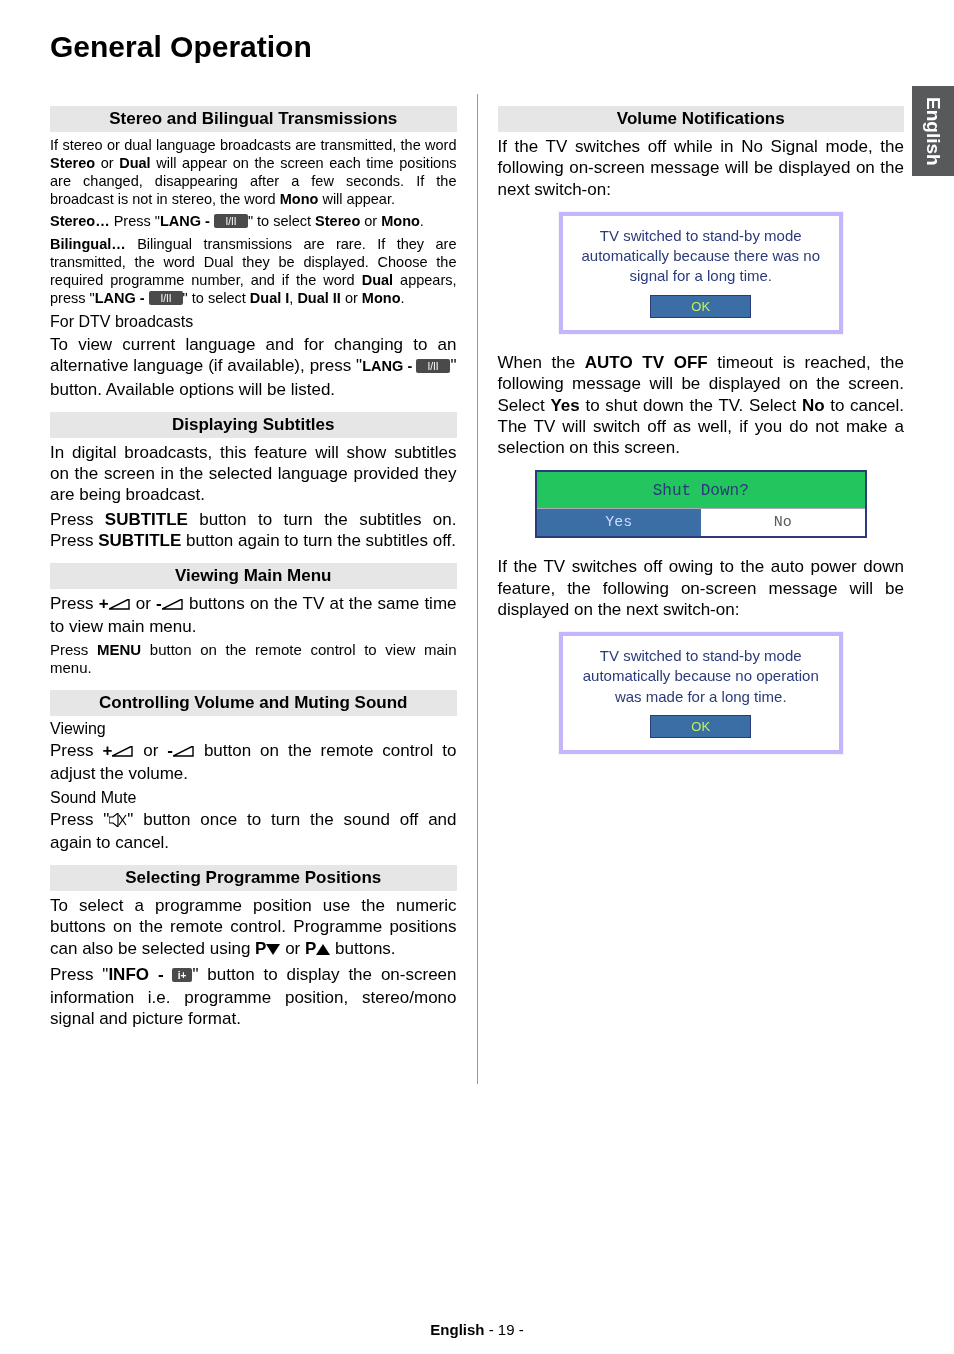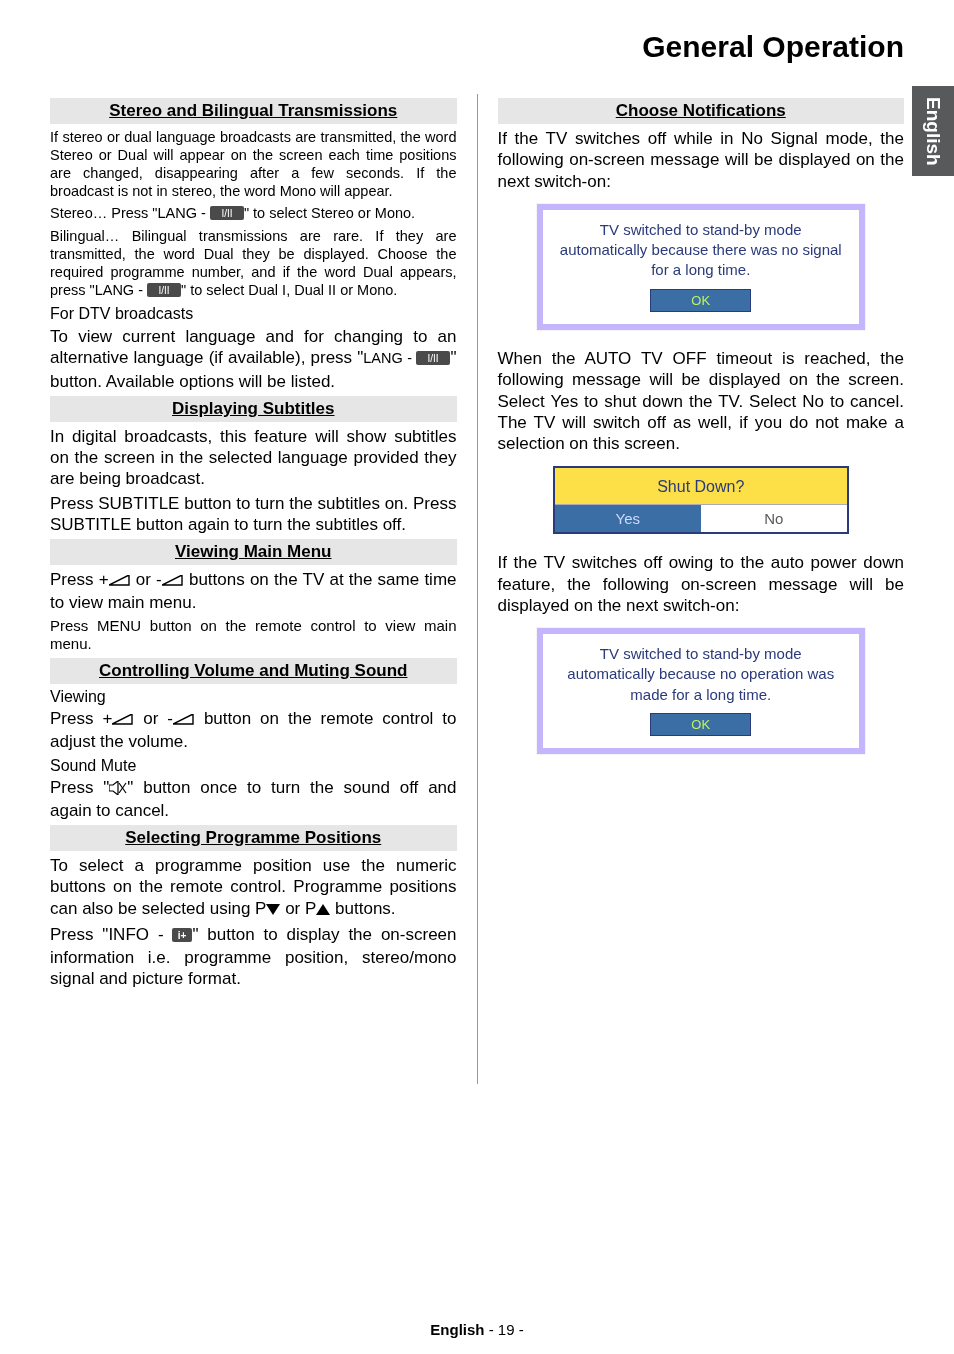--- a/index.html
+++ b/index.html
@@ -10,21 +10,21 @@
     color: #000;
     width: 954px;
     height: 1354px;
     position: relative;
     font-size: 16px;
   }
   .page {
     padding: 30px 50px 20px 50px;
   }
   .title {
-    text-align: right;
+    text-align: left;
     font-size: 30px;
     font-weight: bold;
     margin-bottom: 30px;
   }
   .side-tab {
     position: absolute;
     top: 86px;
     right: 0;
     width: 42px;
     height: 90px;
@@ -50,71 +50,70 @@
     width: 1px;
     background: #999;
     height: 990px;
   }
   .section-heading {
     background: #e6e6e6;
     text-align: center;
     font-weight: bold;
     font-size: 17px;
     padding: 3px 2px;
-    margin: 4px 0 4px 0;
-    text-decoration: underline;
+    margin: 12px 0 4px 0;
   }
   .body-text {
     font-size: 15.5px;
     line-height: 1.25;
     text-align: justify;
     margin: 3px 0;
   }
-  .body-text b { font-weight: normal; }
+  .body-text b { font-weight: bold; }
   .subhead {
     font-weight: normal;
     font-size: 16px;
     margin: 4px 0 2px 0;
   }
   .icon-inline {
     display: inline-block;
     vertical-align: -2px;
   }
   
   .dialog-wrap {
     display: flex;
     justify-content: center;
     margin: 12px 0 18px 0;
   }
   .dialog {
-    border: 6px solid #c4b5fd;
+    border: 4px solid #c4b5fd;
     background: #fff;
     padding: 10px 12px 12px 12px;
-    width: 328px;
+    width: 284px;
     text-align: center;
     font-family: Arial, sans-serif;
     color: #2a3a7a;
     font-size: 15px;
     line-height: 1.35;
     box-shadow: 0 0 0 1px rgba(0,0,0,0.04);
   }
   .dialog .msg { margin-bottom: 8px; }
   .ok-btn {
     display: inline-block;
     background: #3a6ea5;
     color: #bef264;
     padding: 2px 40px;
     font-size: 13px;
     border: 1px solid #2a3a7a;
   }
   .dialog2 {
     border: 2px solid #2a3a7a;
-    background: #fde047;
-    width: 296px;
-    font-family: Liberation Sans, sans-serif;
+    background: #22c55e;
+    width: 332px;
+    font-family: Liberation Mono, monospace;
     color: #2a3a7a;
   }
   .dialog2 .q {
     text-align: center;
     padding: 10px 0 8px 0;
     font-size: 16px;
   }
   .dialog2 .btnrow { display: flex; }
   .dialog2 .btn {
     flex: 1;
@@ -225,21 +224,21 @@
         <span>Press "</span><b>INFO - </b><span class="icon-inline"><svg width="20" height="14" viewBox="0 0 20 14">
               <rect x="0" y="0" width="20" height="14" fill="#4a4a4a" rx="2"></rect>
               <text x="10" y="11" text-anchor="middle" fill="#fff" font-size="10" font-weight="bold" font-family="Arial">i+</text>
             </svg></span><span>" button to display the on-screen information i.e. programme position, stereo/mono signal and picture format.</span>
       </p>
     </div>
 
     <div class="divider"></div>
 
     <div class="col">
-      <div class="section-heading">Choose Notifications</div>
+      <div class="section-heading">Volume Notifications</div>
       <p class="body-text" style="font-size:17px">If the TV switches off while in No Signal mode, the following on-screen message will be displayed on the next switch-on:</p>
 
       <div class="dialog-wrap">
         <div class="dialog">
           <div class="msg">TV switched to stand-by mode automatically because there was no signal for a long time.</div>
           <div class="ok-btn">OK</div>
         </div>
       </div>
 
       <p class="body-text" style="font-size:17px">

